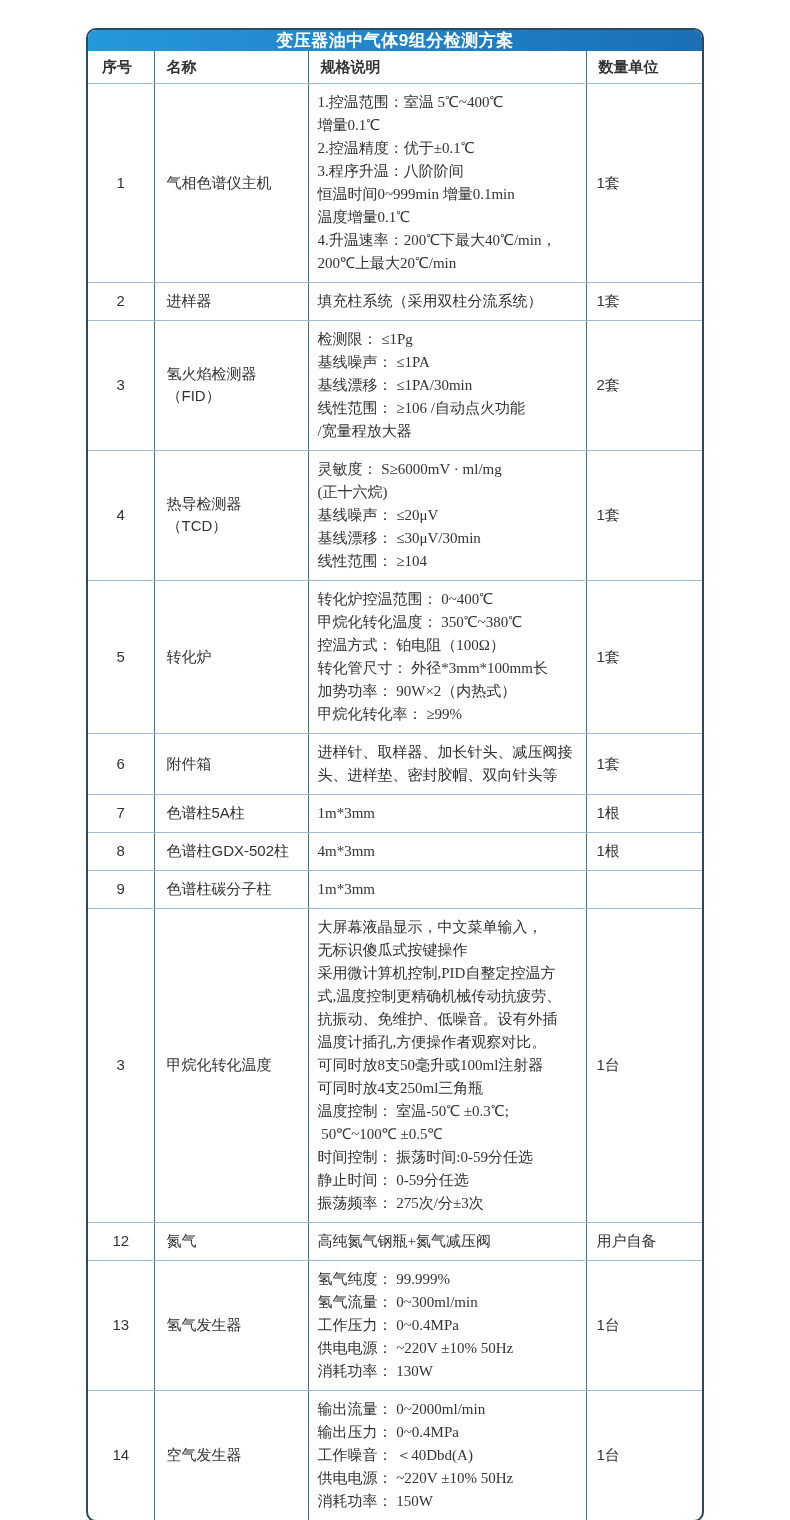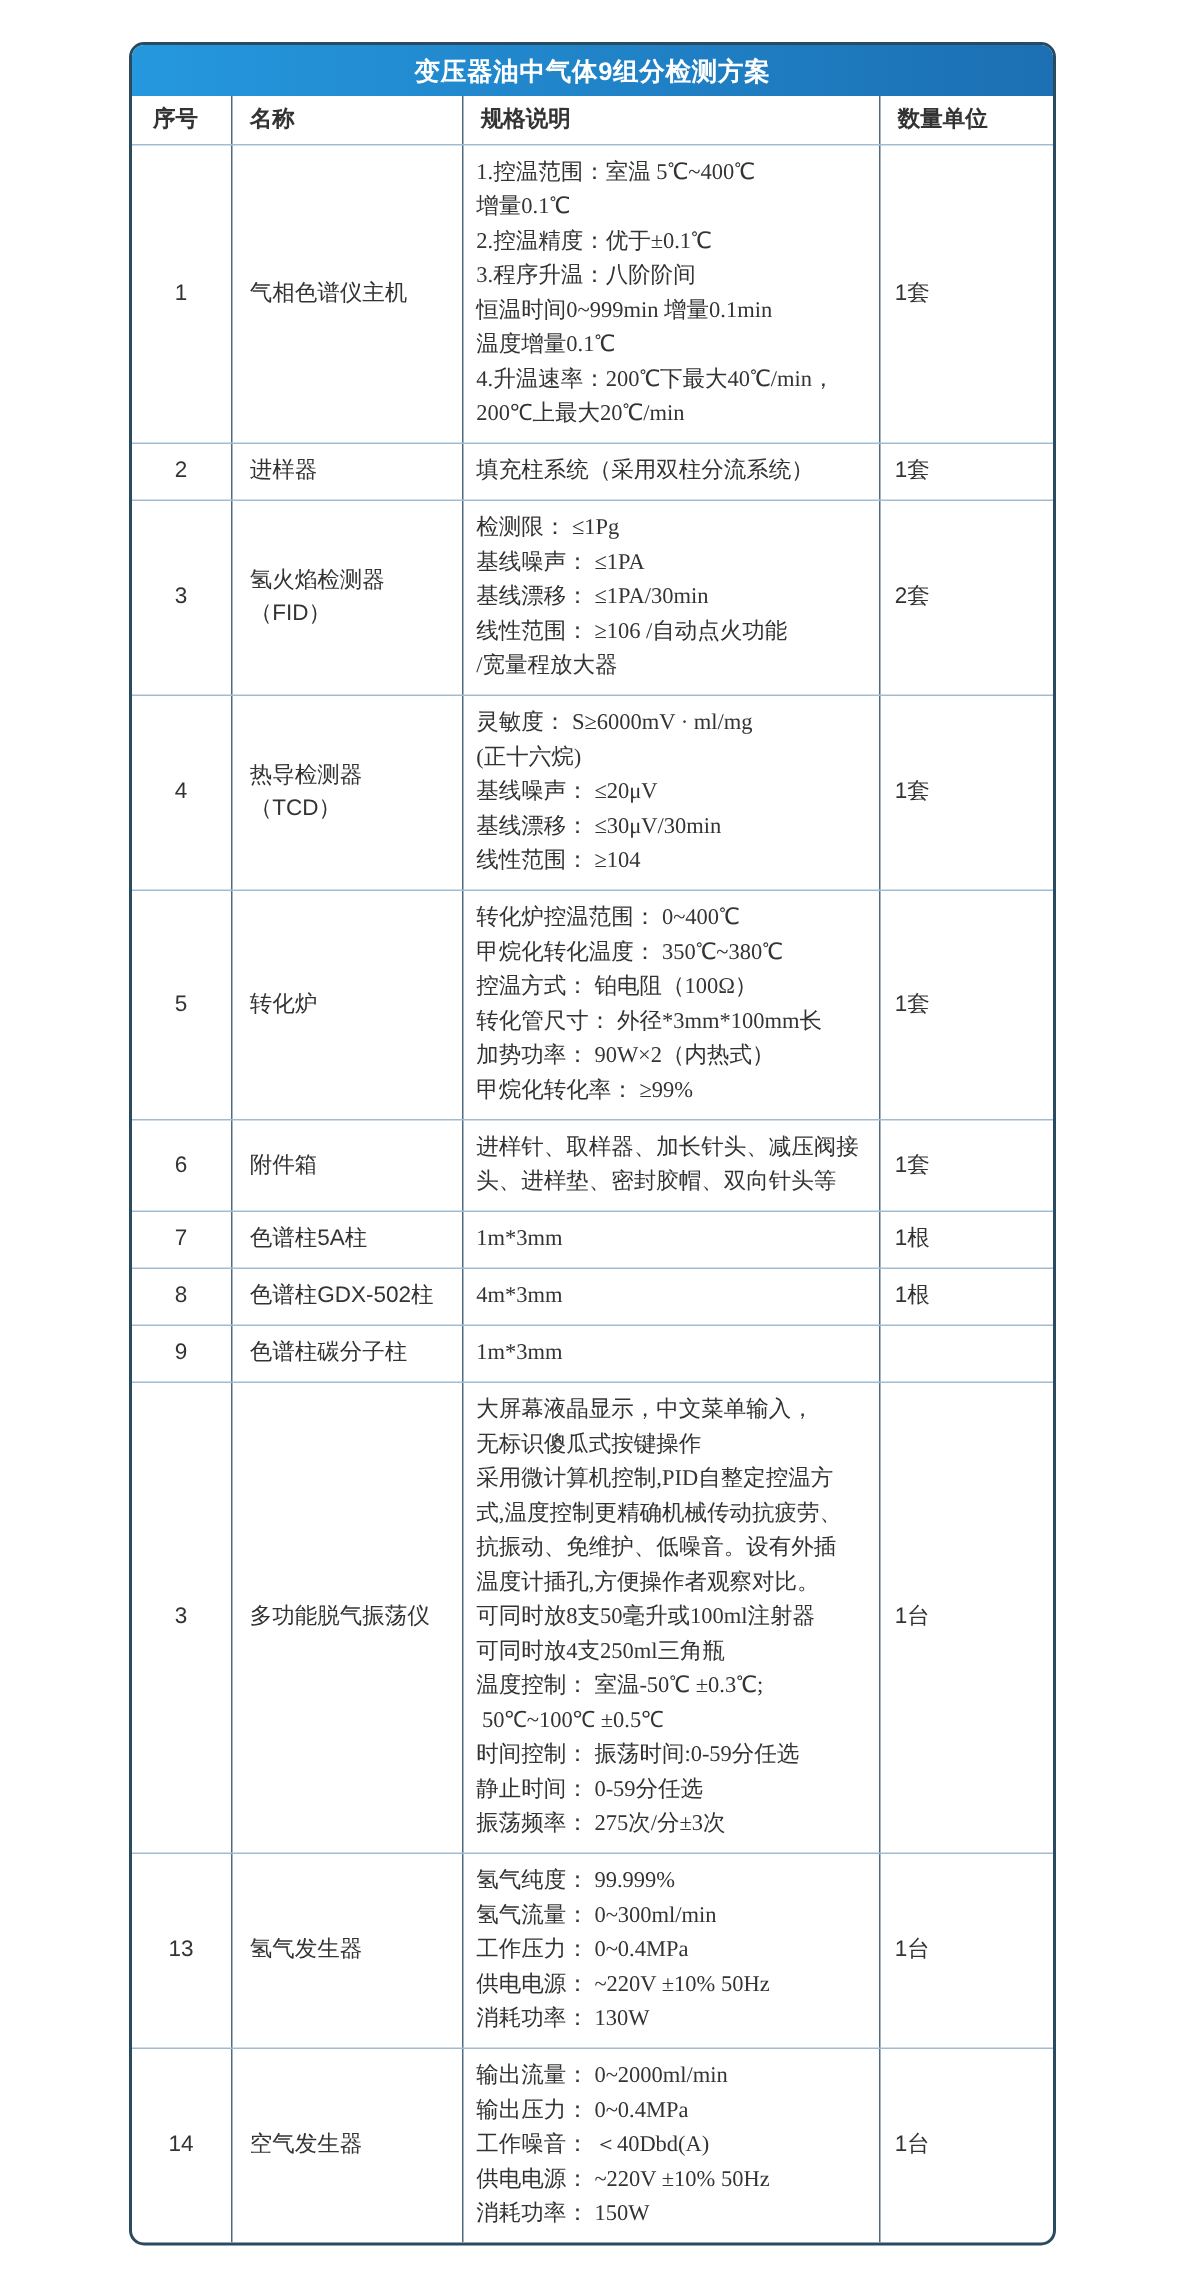--- a/index.html
+++ b/index.html
@@ -13,21 +13,21 @@
   }
   .table-wrap {
     width: 618px;
     margin: 28px auto 0 auto;
     border: 2px solid #2a4a60;
     border-radius: 10px;
     overflow: hidden;
     background: #ffffff;
   }
   .title-bar {
-    height: 34px;
+    height: 21px;
     background: linear-gradient(to right, #2598DE, #1C6FB3);
     color: #ffffff;
     font-size: 17px;
     font-weight: bold;
     display: flex;
     align-items: center;
     justify-content: center;
     letter-spacing: 0.5px;
   }
   table {
@@ -166,37 +166,43 @@
         <td class="qty">1根</td>
       </tr>
       <tr>
         <td class="no">9</td>
         <td class="name">色谱柱碳分子柱</td>
         <td class="spec">1m*3mm</td>
         <td class="qty"></td>
       </tr>
       <tr>
         <td class="no">3</td>
-        <td class="name">多功能脱气振荡仪</td>
+        <td class="name">甲烷化转化温度</td>
         <td class="spec">大屏幕液晶显示，中文菜单输入，
 无标识傻瓜式按键操作
 采用微计算机控制,PID自整定控温方
 式,温度控制更精确机械传动抗疲劳、
 抗振动、免维护、低噪音。设有外插
 温度计插孔,方便操作者观察对比。
 可同时放8支50毫升或100ml注射器
 可同时放4支250ml三角瓶
 温度控制： 室温-50℃ ±0.3℃;
  50℃~100℃ ±0.5℃
 时间控制： 振荡时间:0-59分任选
 静止时间： 0-59分任选
 振荡频率： 275次/分±3次</td>
         <td class="qty">1台</td>
       </tr>
       <tr>
+        <td class="no">12</td>
+        <td class="name">氮气</td>
+        <td class="spec">高纯氮气钢瓶+氮气减压阀</td>
+        <td class="qty">用户自备</td>
+      </tr>
+      <tr>
         <td class="no">13</td>
         <td class="name">氢气发生器</td>
         <td class="spec">氢气纯度： 99.999%
 氢气流量： 0~300ml/min
 工作压力： 0~0.4MPa
 供电电源： ~220V ±10% 50Hz
 消耗功率： 130W</td>
         <td class="qty">1台</td>
       </tr>
       <tr>

